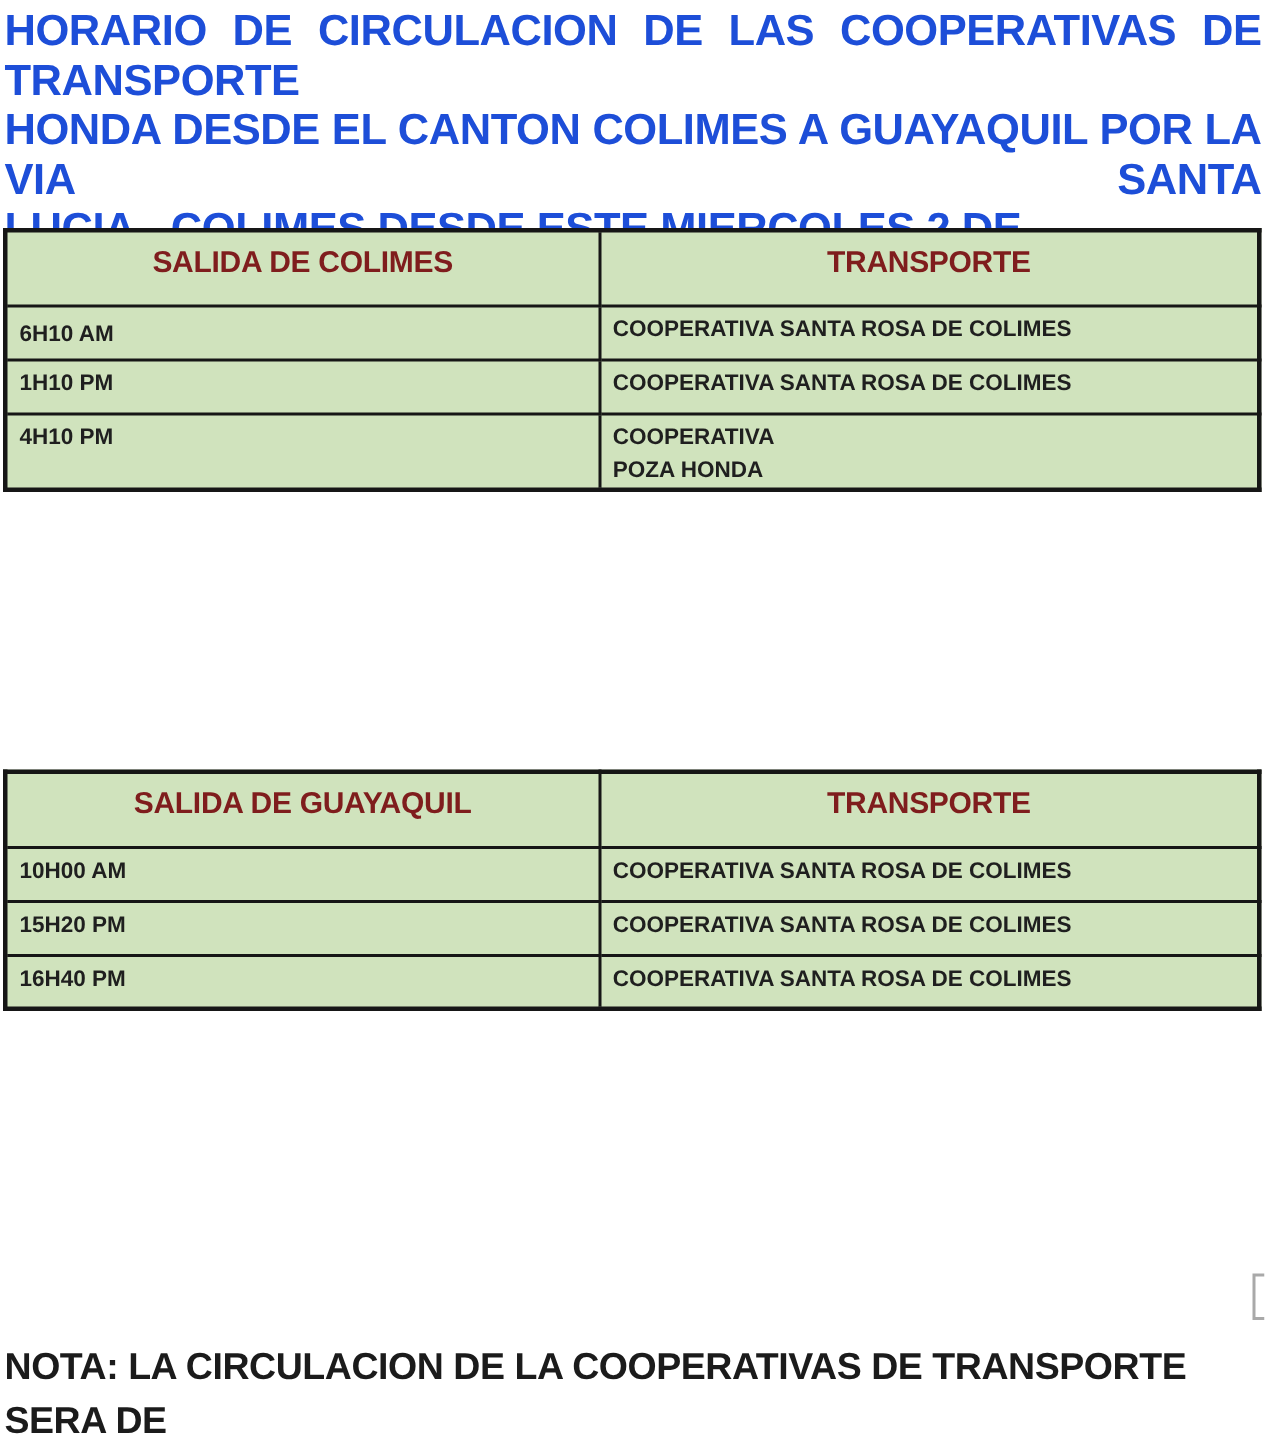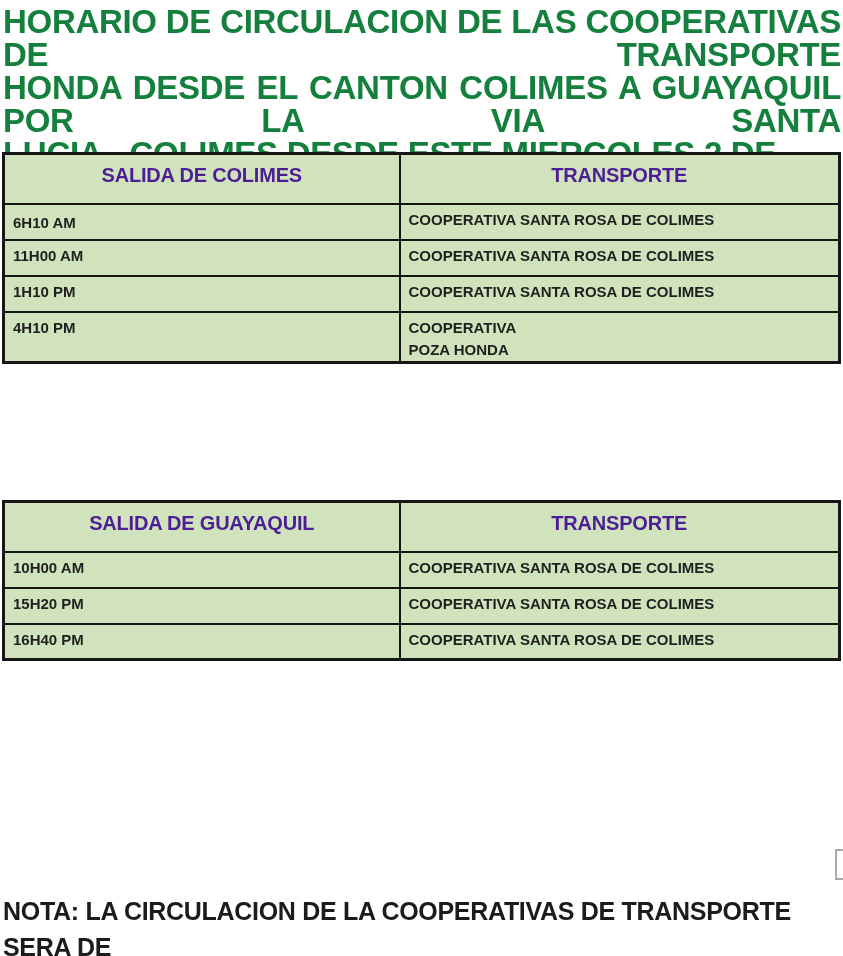--- a/index.html
+++ b/index.html
@@ -9,46 +9,46 @@
     width:843px; height:956px;
     background:#ffffff;
     overflow:hidden;
     font-family:"Liberation Sans", sans-serif;
     color:#1c1c1c;
   }
 
   
   .doc-title {
     position:absolute; top:5px; left:3px; width:838px;
-    font-weight:bold; font-size:33px; line-height:33px;
-    letter-spacing:-0.3px; color:#15803d;
+    font-weight:bold; font-size:29px; line-height:33px;
+    letter-spacing:-0.3px; color:#1d4ed8;
     cursor:text;
   }
   .title-line.just { text-align:justify; text-align-last:justify; }
   .title-line.left { text-align:left; }
 
   
   table.sched {
     position:absolute; left:2px; width:839px;
     border-collapse:collapse;
     background:#d0e3bd;
     table-layout:fixed;
     color:#1f1f1f;
   }
   table.sched, table.sched th, table.sched td { border:2px solid #161616; }
   table.sched { border-width:3px; }
   .t-colimes   { top:152px; }
-  .t-guayaquil { top:500px; }
+  .t-guayaquil { top:513px; }
 
   th.hdr {
     height:50px;
     font-size:20px; font-weight:bold;
     text-align:center; vertical-align:top;
     padding-top:9px; letter-spacing:-0.2px;
-    color:#4c1d95;
+    color:#7f1d1d;
   }
   td.cell {
     height:36px;
     font-size:15px; font-weight:600;
     vertical-align:top;
     padding:4px 6px 0 8px;
     overflow:visible;
     line-height:22px;
     cursor:text;
   }
@@ -107,27 +107,20 @@
     </thead>
     <tbody>
       <tr>
         <td class="cell time-bottom">6H10 AM</td>
         <td class="cell">
           <div class="tline">COOPERATIVA SANTA ROSA DE COLIMES</div>
           <div class="tline"></div>
         </td>
       </tr>
       <tr>
-        <td class="cell">11H00 AM</td>
-        <td class="cell">
-          <div class="tline">COOPERATIVA SANTA ROSA DE COLIMES</div>
-          <div class="tline"></div>
-        </td>
-      </tr>
-      <tr>
         <td class="cell">1H10 PM</td>
         <td class="cell">
           <div class="tline">COOPERATIVA SANTA ROSA DE COLIMES</div>
           <div class="tline"></div>
         </td>
       </tr>
       <tr>
         <td class="cell">4H10 PM</td>
         <td class="cell">
           <div class="tline">COOPERATIVA</div>

